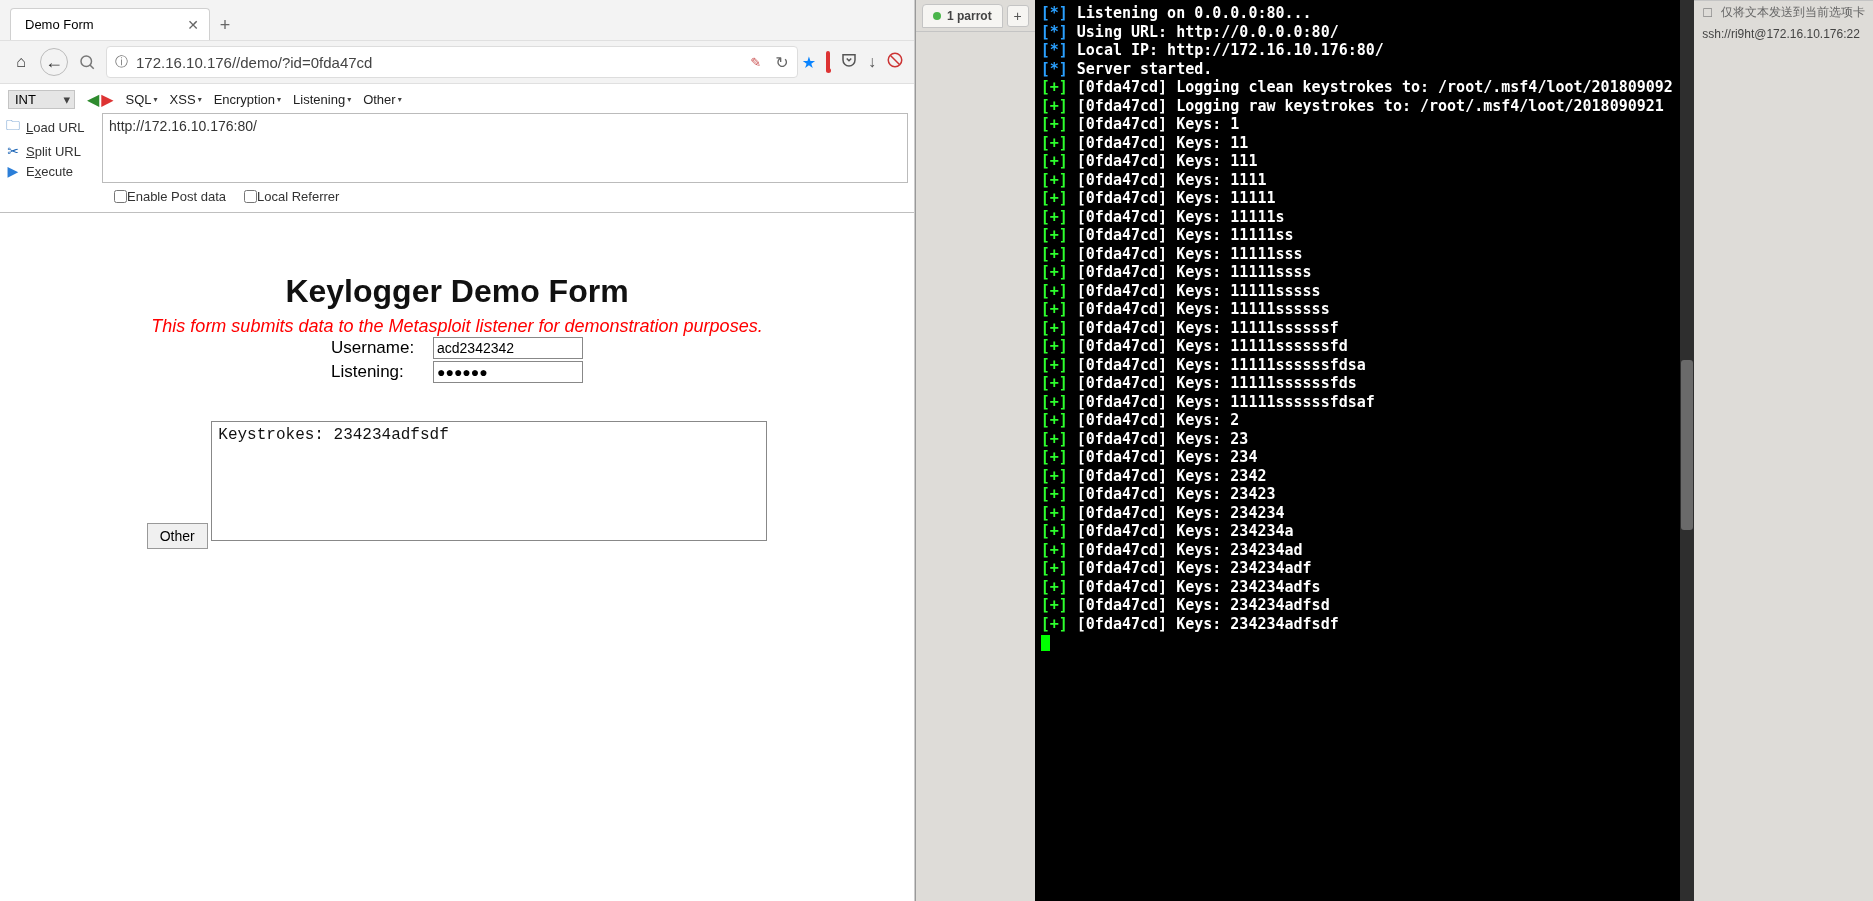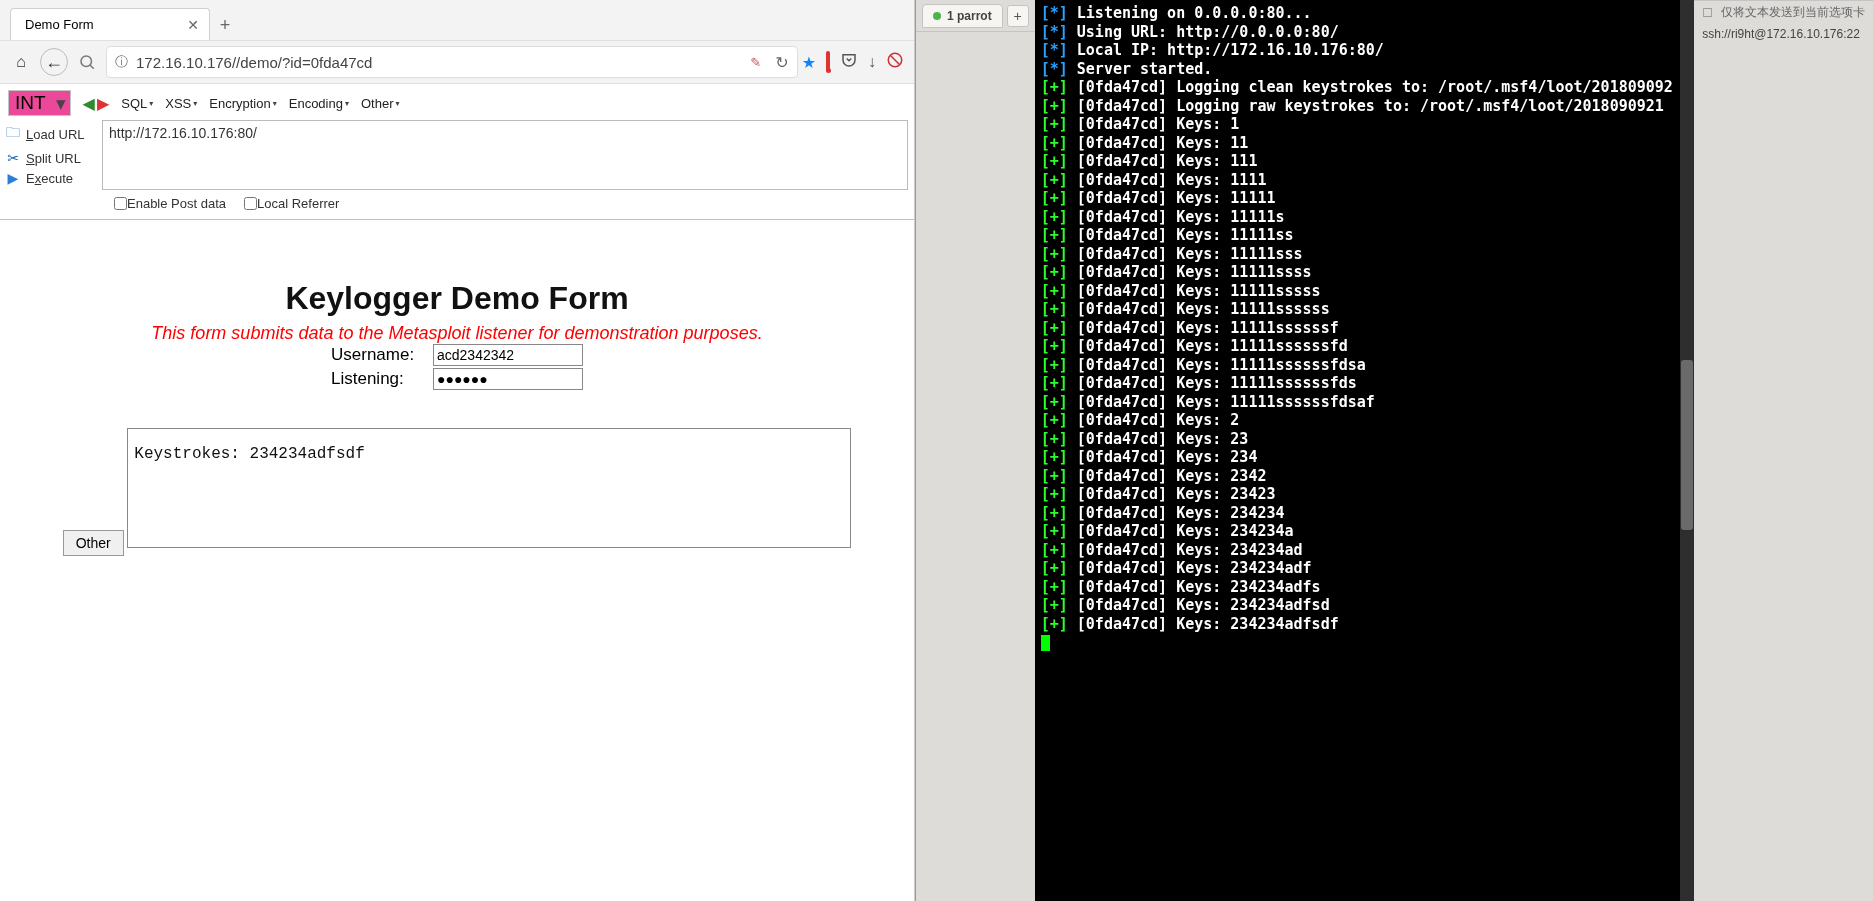--- a/index.html
+++ b/index.html
@@ -21,21 +21,21 @@
   .addr-field input { flex:1; border:none; outline:none; font-size:15px; color:#444; }
   .ab-right { display:flex; align-items:center; gap:10px; padding-right:4px; }
   .ab-right .star { color:#0a84ff; font-size:16px; }
   .ab-right .ico { color:#555; font-size:16px; }
   .redbox { width:14px; height:14px; border:2px solid #d33; border-radius:2px; position:relative; }
   .redbox:after{ content:''; position:absolute; right:-3px; bottom:-3px; width:5px;height:5px;background:#d33;border-radius:50%;}
 
   
   .hackbar { background:#fff; border-bottom:1px solid #bfbfbf; padding:4px 6px 6px 6px; }
   .hackbar-row1 { display:flex; align-items:center; gap:12px; padding:2px 2px 4px 2px; }
-  .hb-select { border:1px solid #c4c4c4; background:#ec4899; font-size:19px; padding:1px 24px 1px 6px; position:relative; }
+  .hb-select { border:1px solid #c4c4c4; background:#e5e5e5; font-size:13px; padding:1px 38px 1px 6px; position:relative; }
   .hb-select:after { content:'▾'; position:absolute; right:4px; color:#444; }
   .hb-arrows { display:flex; gap:2px; }
   .hb-arrow-l { color:#2e8b2e; font-size:16px; }
   .hb-arrow-r { color:#d33; font-size:16px; }
   .hb-menu { display:flex; align-items:center; cursor:pointer; color:#222; }
   .hb-menu .caret { font-size:8px; margin-left:2px; color:#444; }
 
   .hackbar-row2 { display:flex; }
   .hb-sidebar { width:96px; display:flex; flex-direction:column; gap:4px; padding:2px 2px 2px 0; }
   .hb-side-item { display:flex; align-items:center; gap:6px; cursor:pointer; color:#333; }
@@ -47,21 +47,21 @@
   .hb-chk { display:flex; align-items:center; color:#333; }
 
   
   .page { flex:1; overflow:auto; background:#fff; padding: 60px 0 0 0; text-align:center; font-family: "Segoe UI", Arial, sans-serif; }
   .page h1 { font-size:32px; font-weight:bold; color:#111; margin-bottom:6px; }
   .page .note { font-style:italic; color:#ff0000; font-size:18px; }
   .form-row { display:flex; justify-content:center; align-items:center; gap:2px; margin-bottom:2px; }
   .form-row label { font-size:17px; text-align:left; width:100px; }
   .form-row input { width:150px; height:22px; border:1px solid #888; padding:0 3px; font-size:14px; }
   .submit-btn { margin-top:14px; background:#f0f0f0; border:1px solid #999; padding:4px 12px; font-size:14px; cursor:pointer; }
-  .ks-box { width:724px; height:120px; border:1px solid #888; margin:36px auto 0 auto; text-align:left; padding:16px 6px; font-family:"Courier New", monospace; font-size:16px; color:#111; resize:none; outline:none; }
+  .ks-box { width:556px; height:120px; border:1px solid #888; margin:36px auto 0 auto; text-align:left; padding:4px 6px; font-family:"Courier New", monospace; font-size:16px; color:#111; resize:none; outline:none; }
 
   
   .term-panel { flex:1; height:100%; background:#dedcd8; display:flex; flex-direction:row; border-left:1px solid #999; }
   .term-tabs { height:32px; background:#dedcd8; display:flex; align-items:center; padding:0 6px; gap:4px; border-bottom:1px solid #c4c4c4; }
   .term-tab { display:flex; align-items:center; gap:6px; background:#f6f5f2; border:1px solid #c4c4c4; border-radius:4px 4px 0 0; height:24px; padding:0 10px; font-size:12px; color:#444; }
   .term-tab .dot { width:8px; height:8px; border-radius:50%; background:#4ab54a; }
   .term-newtab { width:22px; height:22px; border:1px solid #c4c4c4; border-radius:3px; background:#f6f5f2; display:flex; align-items:center; justify-content:center; font-size:14px; color:#555; cursor:pointer; }
 
   .terminal { flex:1; background:#000; color:#ddd; font-family:"DejaVu Sans Mono","Courier New",monospace; font-size:15px; line-height:18.5px; padding:4px 6px; overflow:auto; white-space:pre; position:relative; }
   .terminal .cursor { display:inline-block; width:9px; height:16px; background:#00ff00; vertical-align:middle; }
@@ -137,21 +137,21 @@
           </div>
         <div class="hb-menu">
             <span>XSS</span>
             <span class="caret">▾</span>
           </div>
         <div class="hb-menu">
             <span>Encryption</span>
             <span class="caret">▾</span>
           </div>
         <div class="hb-menu">
-            <span>Encoding</span>
+            <span>Listening</span>
             <span class="caret">▾</span>
           </div>
         <div class="hb-menu">
             <span>Other</span>
             <span class="caret">▾</span>
           </div>
       </div>
 
       <div class="hackbar-row2">
         <div class="hb-sidebar">

